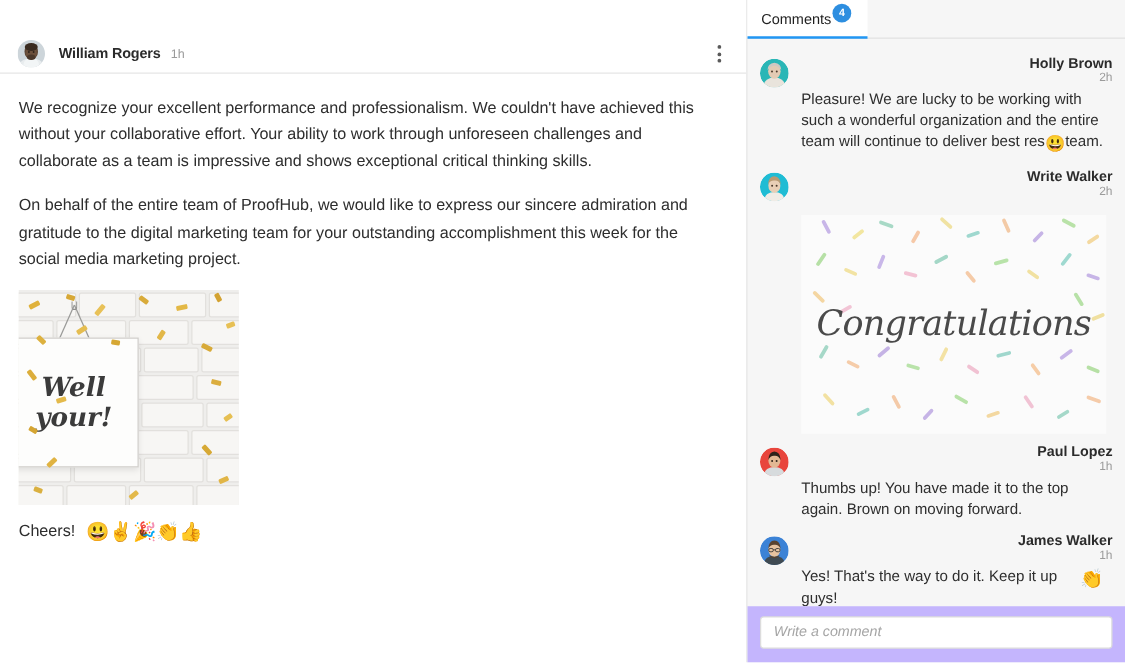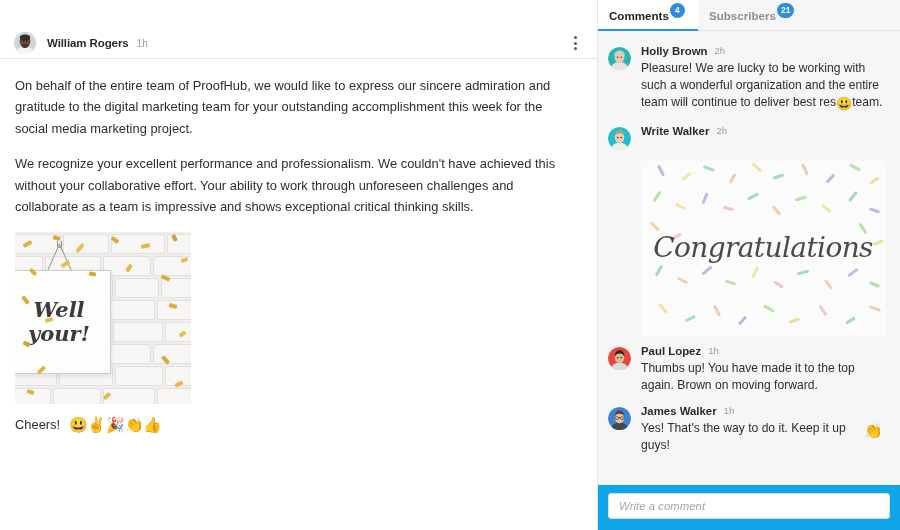--- a/index.html
+++ b/index.html
@@ -119,21 +119,21 @@
     border-bottom: 1px solid #e1e1e1;
     flex: 0 0 auto;
   }
   .tab {
     display: flex; align-items: center;
     padding: 0 13px 0 11px;
     position: relative;
     cursor: pointer;
     font-size: 11.6px;
   }
-  .tab .label { font-weight: bold; color: #8e8e8e; }
+  .tab .label { font-weight: normal; color: #8e8e8e; }
   .tab.active { background: #ffffff; }
   .tab.active .label { color: #1f1f1f; }
   .tab.active::after {
     content: ""; position: absolute; left: 0; right: 0; bottom: -1px;
     height: 2px; background: #2196f3;
   }
   .badge {
     min-width: 15px; height: 15px; padding: 0 4px;
     border-radius: 8px; background: #2d8ee0; color: #fff;
     font-size: 8.5px; font-weight: bold;
@@ -142,21 +142,21 @@
   }
   .comments-scroll {
     flex: 1 1 auto; overflow: hidden;
     padding: 9px 0 0 0;
   }
   .comment {
     display: flex; padding: 5px 10px 6px 10px;
   }
   .av-c { width: 23px; height: 23px; margin-top: 2px; }
   .c-body { margin-left: 10px; flex: 1 1 auto; min-width: 0; }
-  .c-head { display: flex; align-items: flex-start; }
+  .c-head { display: flex; align-items: flex-end; flex-direction: column; }
   .c-name { font-size: 11.4px; font-weight: bold; color: #2b2b2b; }
   .c-time { font-size: 9.6px; color: #9b9b9b; margin-left: 7px; }
   .c-text {
     font-size: 12.1px; line-height: 1.42; color: #2e2e2e;
     margin-top: 3px; max-width: 242px;
   }
   .c-text .inline-emo { font-size: 13px; vertical-align: -2px; }
   .c-text .clap { font-size: 15px; float: right; margin-left: 3px; }
 
   
@@ -173,21 +173,21 @@
     text-align: center;
     font-family: "DejaVu Serif", serif;
     font-style: italic;
     font-size: 28px; color: #4a4a4a;
     letter-spacing: -.6px;
   }
 
   .composer {
     flex: 0 0 auto;
     padding: 8px 10px 11px 10px;
-    background: #0ea5e9;
+    background: #c4b5fd;
   }
   .comment-input {
     width: 100%; height: 26px;
     border: 1px solid #dcdcdc; border-radius: 3px;
     background: #ffffff;
     padding: 0 10px;
     font-family: "Liberation Sans", sans-serif;
     font-size: 11.4px; font-style: italic; color: #9b9b9b;
     outline: none;
   }
@@ -219,22 +219,22 @@
       <span class="spacer"></span>
       <span class="kebab">
           <i></i>
           <i></i>
           <i></i>
         </span>
     </div>
 
     <div class="post-body">
 
+      <p class="para">We recognize your excellent performance and professionalism. We couldn't have achieved this without your collaborative effort. Your ability to work through unforeseen challenges and collaborate as a team is impressive and shows exceptional critical thinking skills.</p>
       <p class="para">On behalf of the entire team of ProofHub, we would like to express our sincere admiration and gratitude to the digital marketing team for your outstanding accomplishment this week for the social media marketing project.</p>
-      <p class="para">We recognize your excellent performance and professionalism. We couldn't have achieved this without your collaborative effort. Your ability to work through unforeseen challenges and collaborate as a team is impressive and shows exceptional critical thinking skills.</p>
 
       <div class="photo-welldone">
         <div class="brickwall">
           <div class="brick" style="left:-6px;  top:2px;   width:52px;"></div>
           <div class="brick" style="left:48px;  top:2px;   width:46px;"></div>
           <div class="brick" style="left:96px;  top:2px;   width:54px;"></div>
           <div class="brick" style="left:152px; top:2px;   width:40px;"></div>
           <div class="brick" style="left:-16px; top:24px;  width:44px;"></div>
           <div class="brick" style="left:30px;  top:24px;  width:56px;"></div>
           <div class="brick" style="left:88px;  top:24px;  width:48px;"></div>
@@ -307,24 +307,20 @@
       </div>
     </div>
   </div>
 
   <div class="side-col">
 
     <div class="tabs">
       <div class="tab active">
         <span class="label">Comments</span>
         <span class="badge">4</span>
-      </div>
-      <div class="tab">
-        <span class="label">Subscribers</span>
-        <span class="badge">21</span>
       </div>
     </div>
 
     <div class="comments-scroll">
 
       <div class="comment">
         <span class="avatar av-c">
           <svg width="23" height="23" viewBox="0 0 23 23" aria-hidden="true">
             <circle cx="11.5" cy="11.5" r="11.5" fill="#2ab6b6"></circle>
             <ellipse cx="11.5" cy="21" rx="8.5" ry="6" fill="#e9e4dc"></ellipse>

